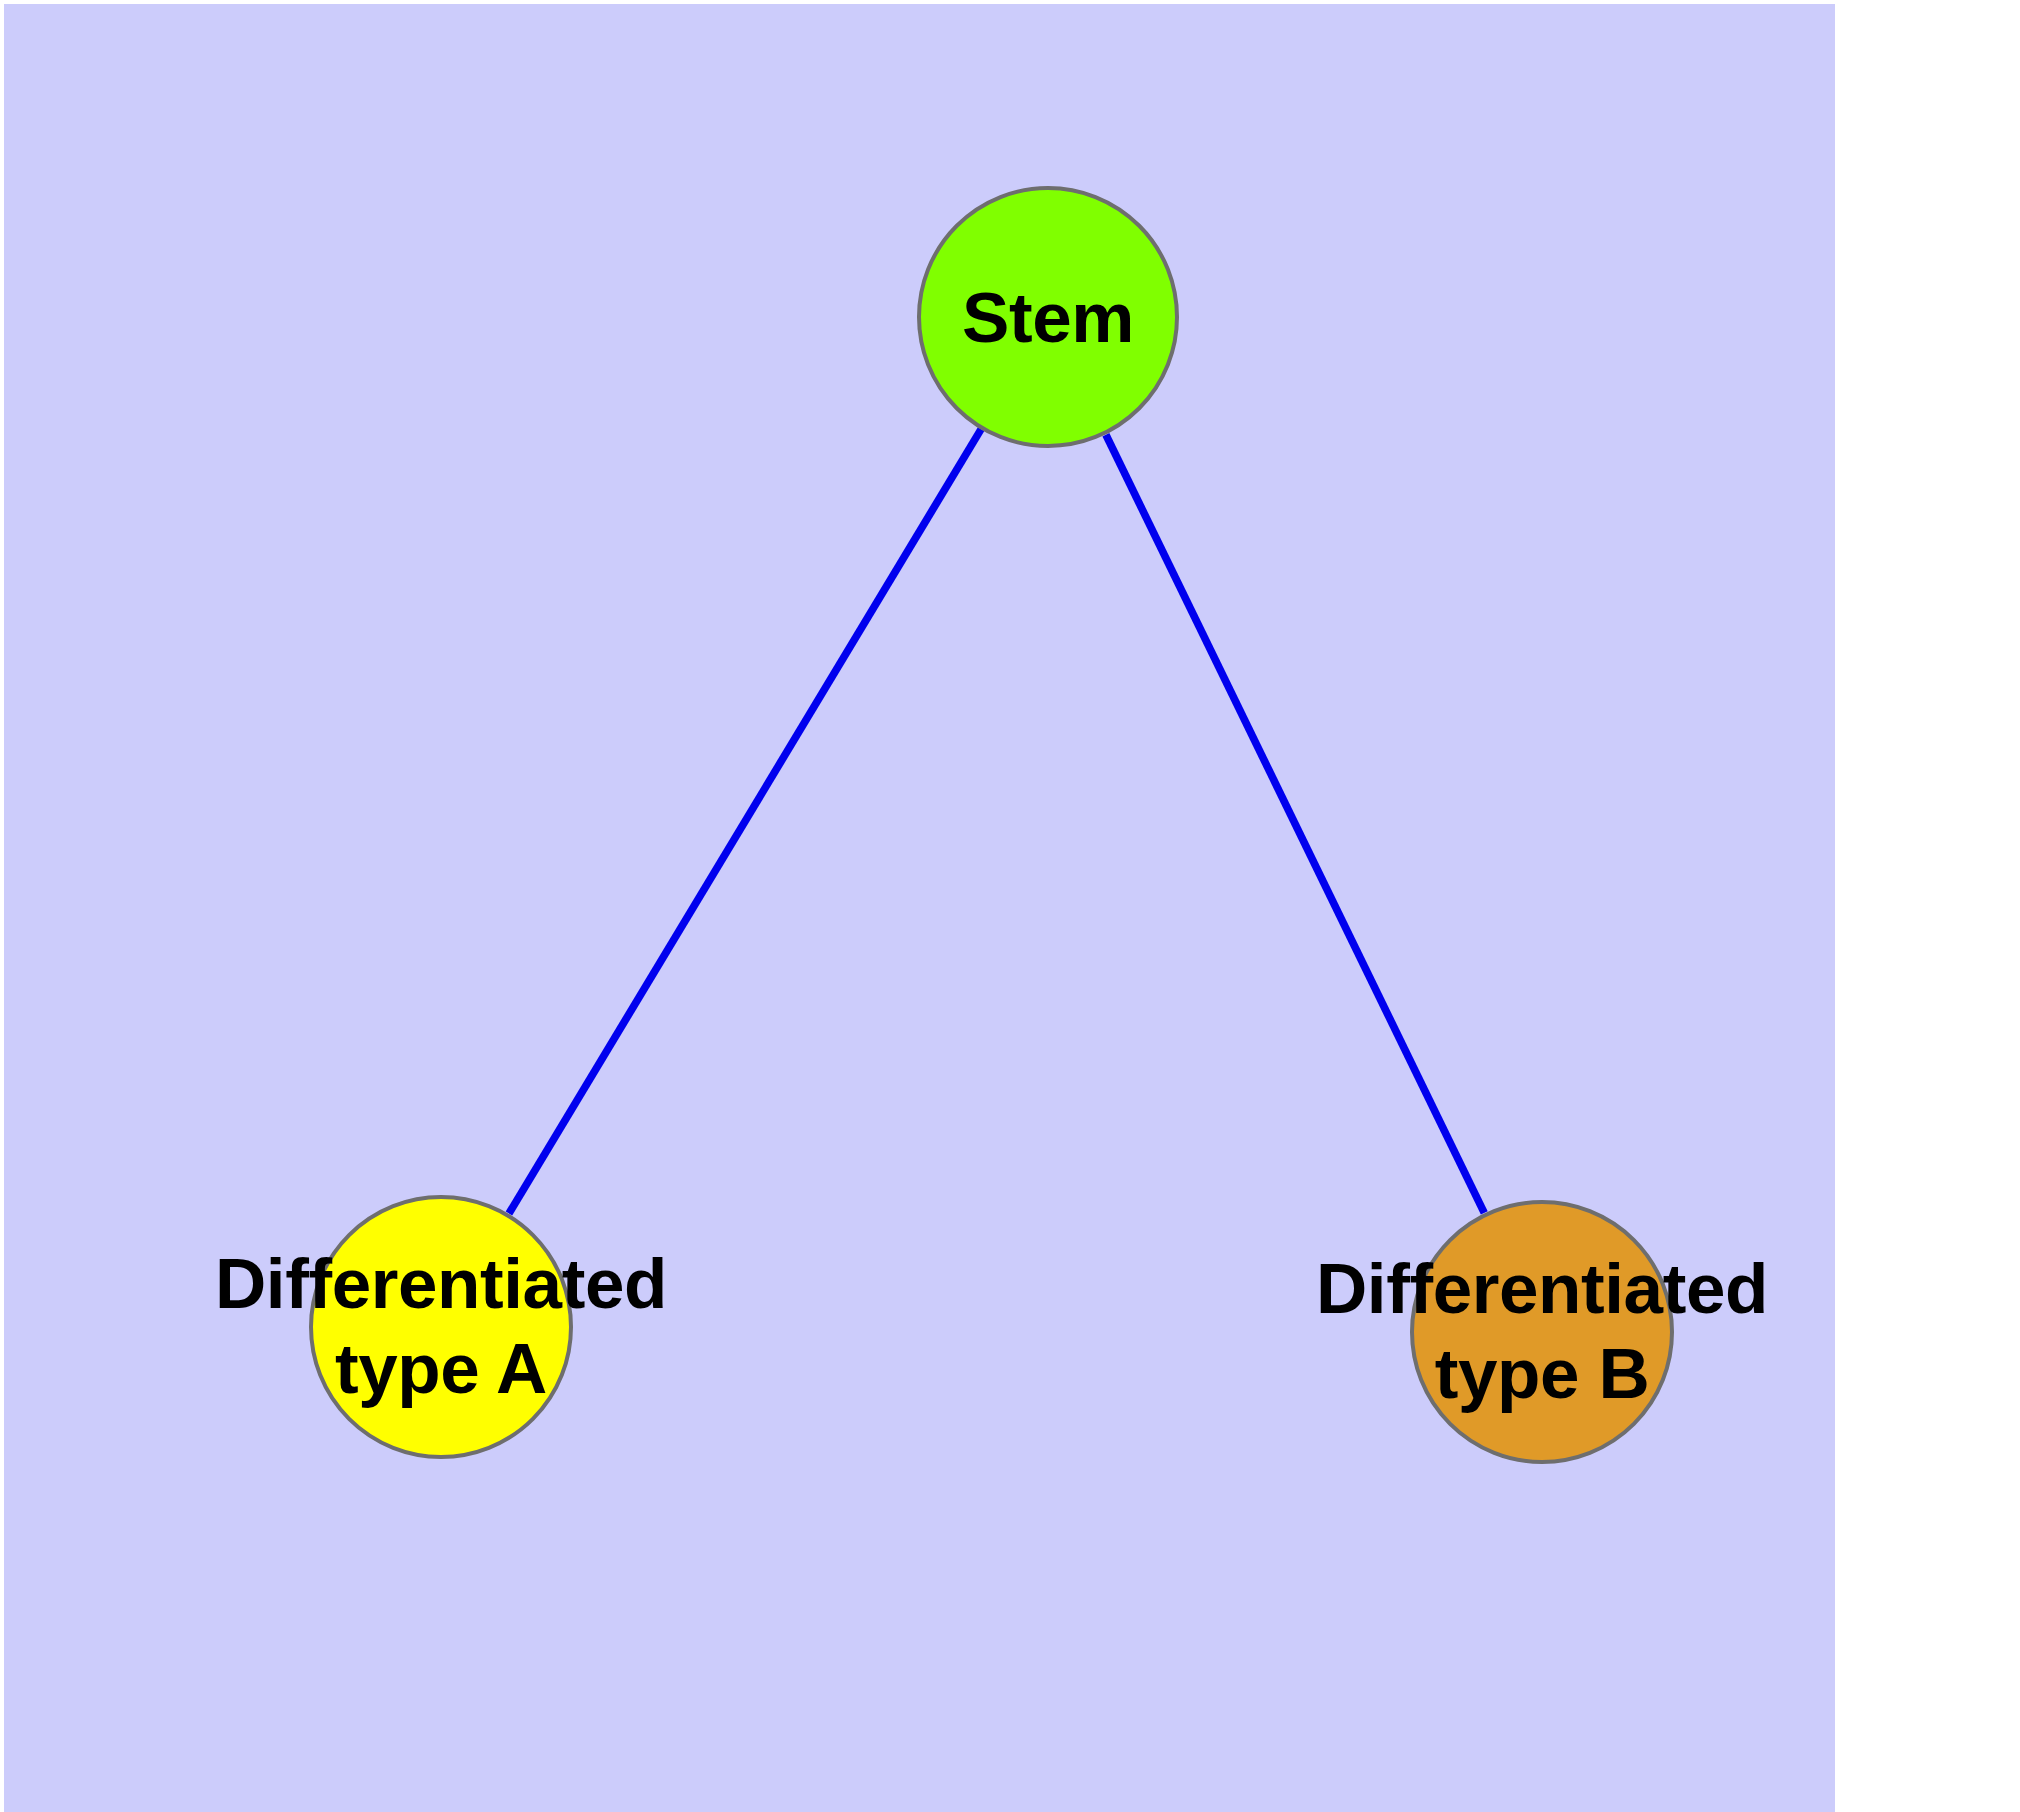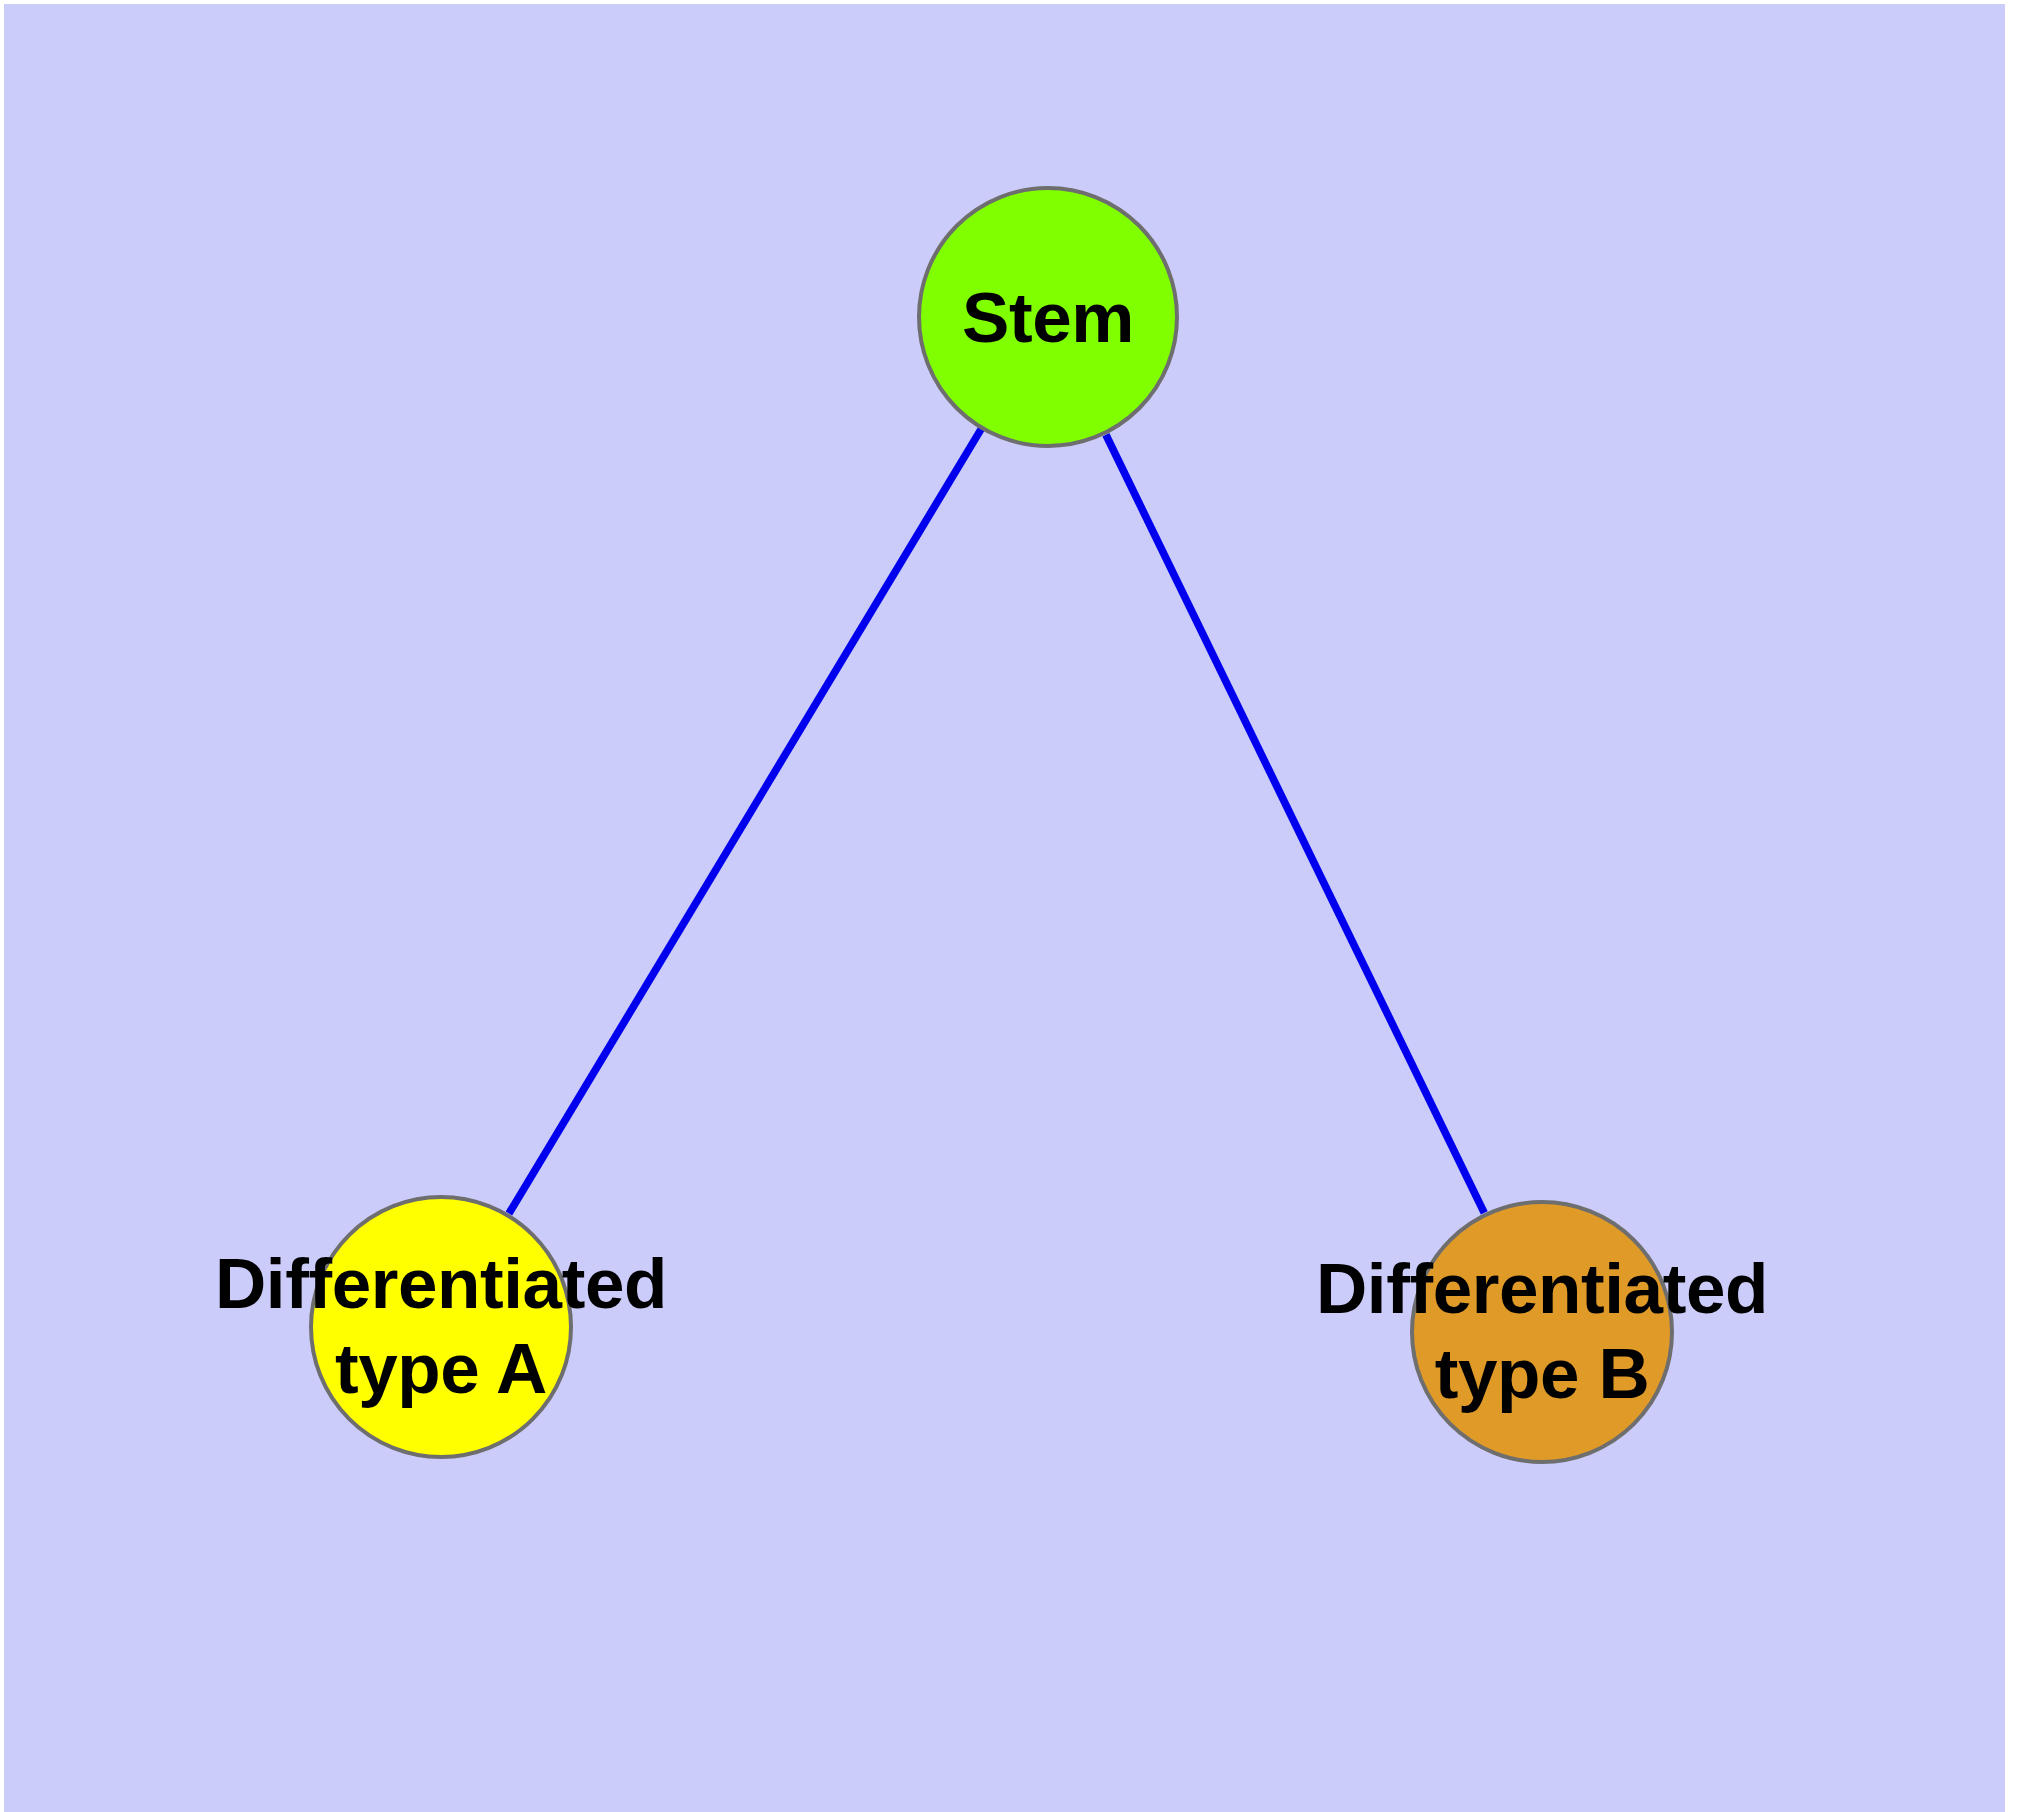--- a/index.html
+++ b/index.html
@@ -64,21 +64,21 @@
     transform: translate(-50%, -50%);
     pointer-events: none;
     user-select: none;
   }
 </style>
 </head>
 <body>
 
 <div id="graph-canvas" style="width: 2021px; height: 1812px; background: rgb(255, 255, 255);">
 
-  <div id="graph-plot-area" style="left: 4.2px; top: 4.2px; width: 2001px; height: 1808px; background: rgb(204, 204, 251);">
+  <div id="graph-plot-area" style="left: 4.2px; top: 4.2px; width: 1800px; height: 1808px; background: rgb(204, 204, 251); padding-left: 31px;">
 
     <svg id="edge-layer" viewBox="0 0 2384 2138" width="2021" height="1812" xmlns="http://www.w3.org/2000/svg" style="margin-left:-4.2px;margin-top:-4.2px;">
       <line stroke-linecap="butt" x1="1157.3143677785247" y1="506.36483678629986" x2="600.2013968313229" y2="1431.7784328785137" stroke="#0000ee" stroke-width="9"></line>
       <line stroke-linecap="butt" x1="1304.5580094706702" y1="512.9466277257596" x2="1751.004721859617" y2="1431.154041350449" stroke="#0000ee" stroke-width="9"></line>
     </svg>
 
     <div id="node-layer" style="margin-left:-4.2px;margin-top:-4.2px;">
 
       <div class="graph-node" style="left: 917px; top: 186px; width: 262px; height: 262px; background: rgb(128, 255, 0); border: 4.2px solid rgb(110, 110, 110);"></div>
       <div class="graph-node" style="left: 309px; top: 1195px; width: 264px; height: 264px; background: rgb(255, 255, 0); border: 4.2px solid rgb(110, 110, 110);"></div>

